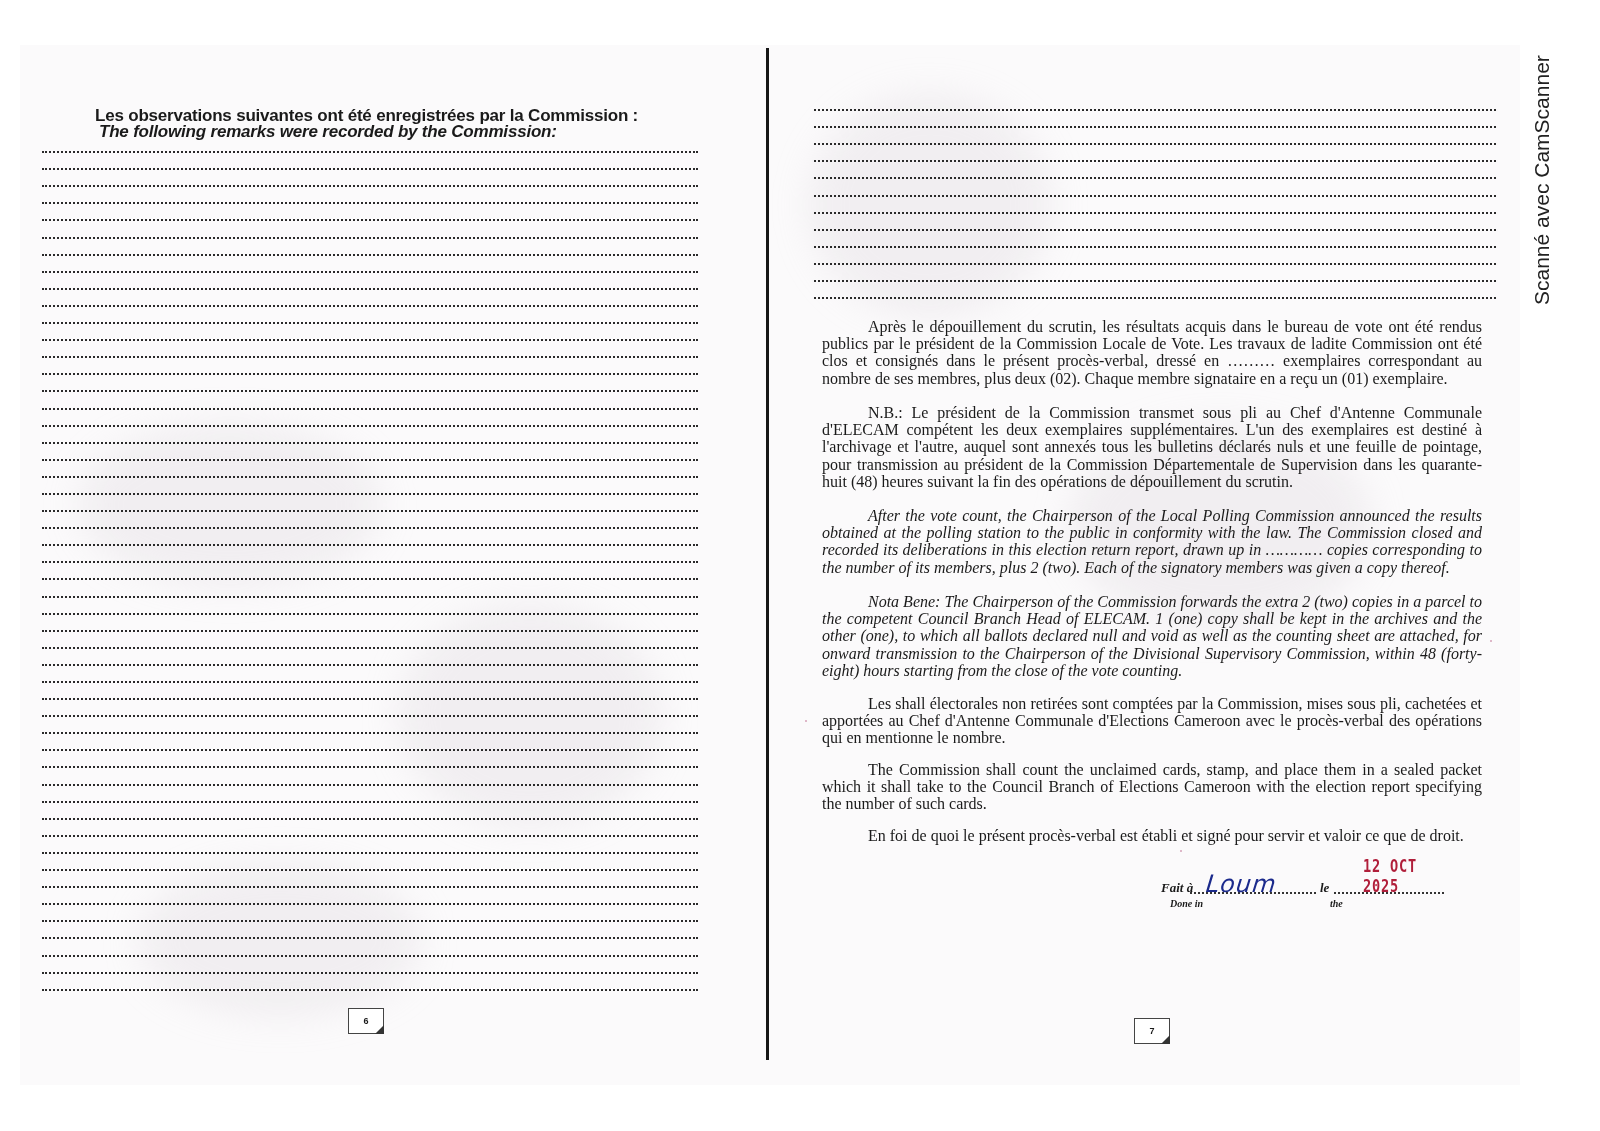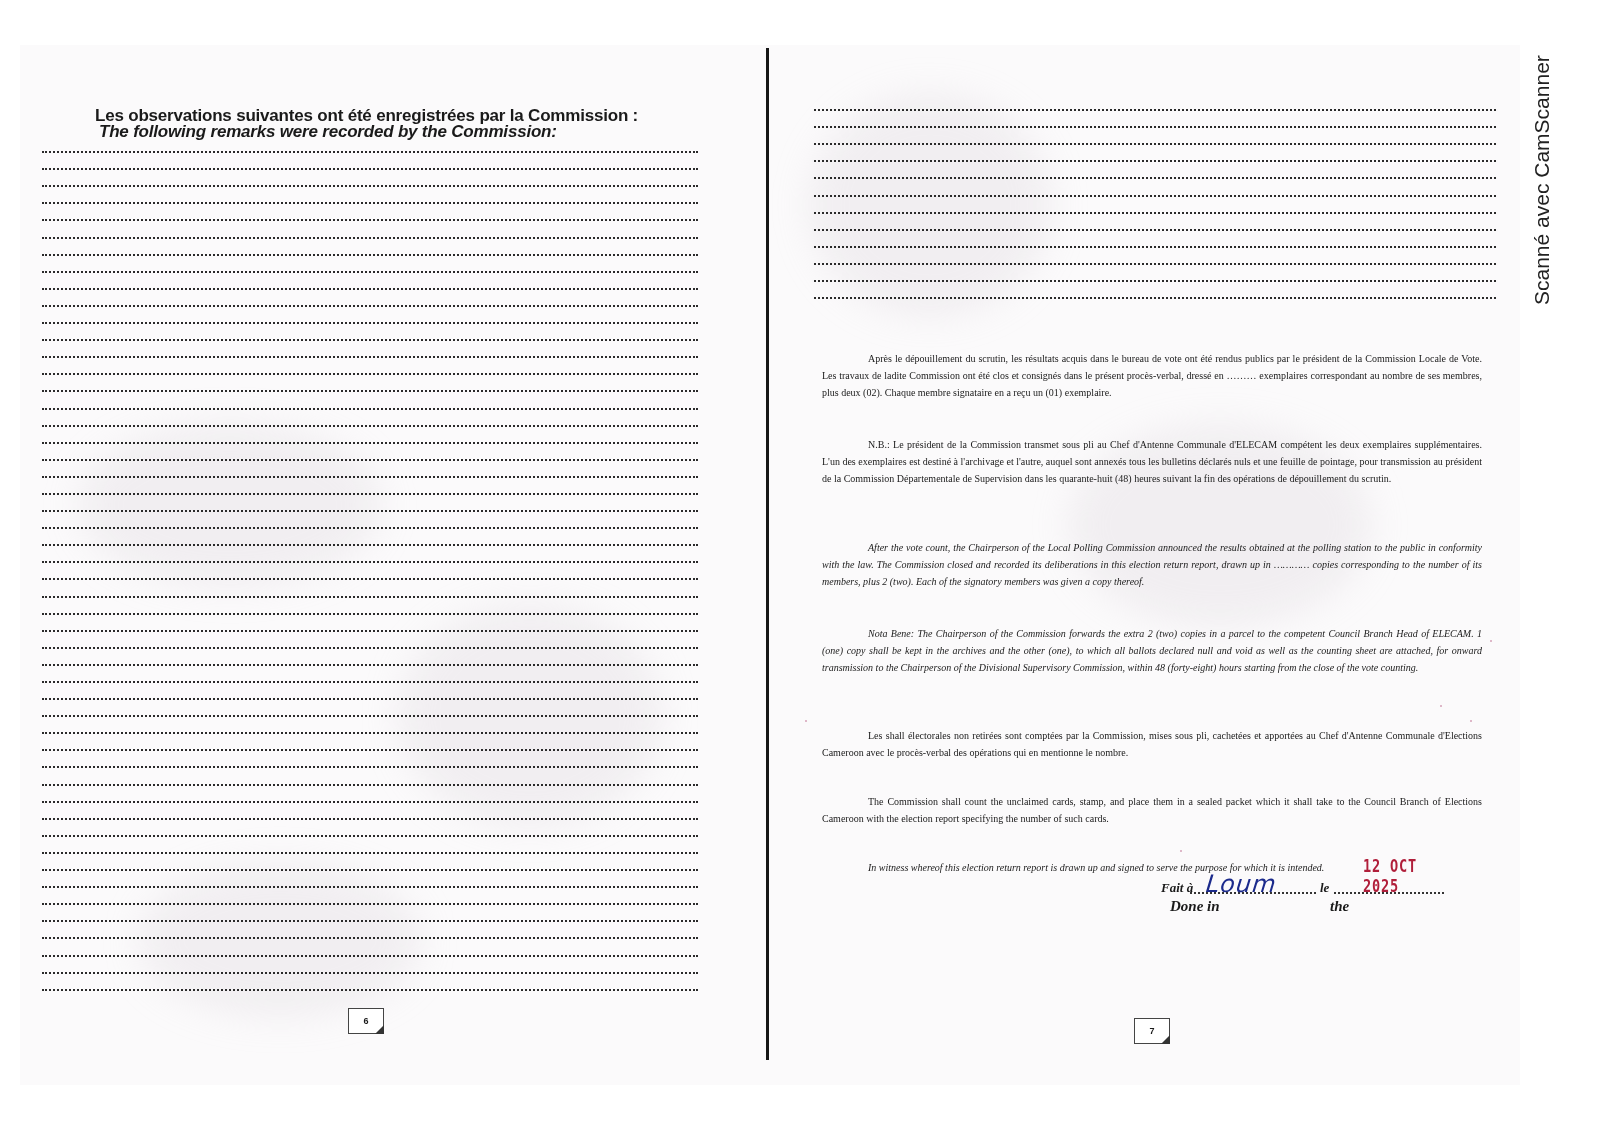--- a/index.html
+++ b/index.html
@@ -32,21 +32,21 @@
     .dotline {
       height: 17.1px; box-sizing: border-box;
       border-bottom: 2px dotted #2a2a2a;
     }
     .lines-left { left: 42px; top: 136px; width: 656px; }
     .lines-right { left: 814px; top: 94px; width: 682px; }
 
     .body-text {
       position: absolute; left: 822px; width: 660px;
       font-family: "Liberation Serif", "DejaVu Serif", serif;
-      font-size: 10px; line-height: 17.2px; text-align: justify; margin-top: 32px;
+      font-size: 16px; line-height: 17.2px; text-align: justify;
     }
     .body-text p { margin: 0; text-indent: 46px; }
     .it { font-style: italic; }
     .b { font-weight: normal; }
 
     .sign-block {
       position: absolute; left: 1150px; top: 872px; width: 300px;
       font-family: "Liberation Serif", serif; font-size: 13px;
     }
     .sign-row { position: relative; height: 26px; font-style: italic; font-weight: bold; }
@@ -55,21 +55,21 @@
     .handwriting {
       position: absolute; left: 56px; bottom: 0px; font-family: "DejaVu Sans", sans-serif;
       font-style: italic; font-weight: normal; font-size: 24px; color: #1b2a8c; letter-spacing: 1px;
       transform: skewX(-6deg);
     }
     .stamp {
       position: absolute; left: 213px; bottom: 2px; font-family: "DejaVu Sans Mono", monospace;
       font-style: normal; font-weight: bold; font-size: 17px; color: #b01e3a; letter-spacing: 1px;
       transform: scaleX(0.8); transform-origin: left bottom;
     }
-    .sub-row { position: relative; height: 18px; font-style: italic; font-weight: bold; font-size: 15px; }
+    .sub-row { position: relative; height: 18px; font-style: italic; font-weight: bold; font-size: 10px; }
     .sub-row span { position: absolute; top: 0; }
 
     .page-num {
       position: absolute; width: 34px; height: 24px; border: 1.2px solid #444;
       background: #fff; font-family: "Liberation Sans", sans-serif; font-weight: bold;
       font-size: 9px; text-align: center; line-height: 24px;
       border-bottom-right-radius: 0;
     }
     .page-num::after {
       content: ""; position: absolute; right: -1px; bottom: -1px; width: 0; height: 0;
@@ -193,21 +193,21 @@
 
 <div class="body-text" style="top:695px;">
   <p>Les shall électorales non retirées sont comptées par la Commission, mises sous pli, cachetées et apportées au Chef d'Antenne Communale d'Elections Cameroon avec le procès-verbal des opérations qui en mentionne le nombre.</p>
 </div>
 
 <div class="body-text" style="top:761px;">
   <p>The Commission shall count the unclaimed cards, stamp, and place them in a sealed packet which it shall take to the Council Branch of Elections Cameroon with the election report specifying the number of such cards.</p>
 </div>
 
 <div class="body-text" style="top:827px;">
-  <p class="it">In witness whereof this election return report is drawn up and signed to serve the purpose for which it is intended.</p>
+  <p>En foi de quoi le présent procès-verbal est établi et signé pour servir et valoir ce que de droit.</p>
 </div>
 
 <div class="sign-block">
   <div class="sign-row">
     <span class="lbl" style="left:11px;">Fait à</span>
     <span class="dots" style="left:40px;width:126px;"></span>
     <span class="handwriting">Loum</span>
     <span class="lbl" style="left:170px;">le</span>
     <span class="dots" style="left:184px;width:110px;"></span>
     <span class="stamp">12 OCT 2025</span>

